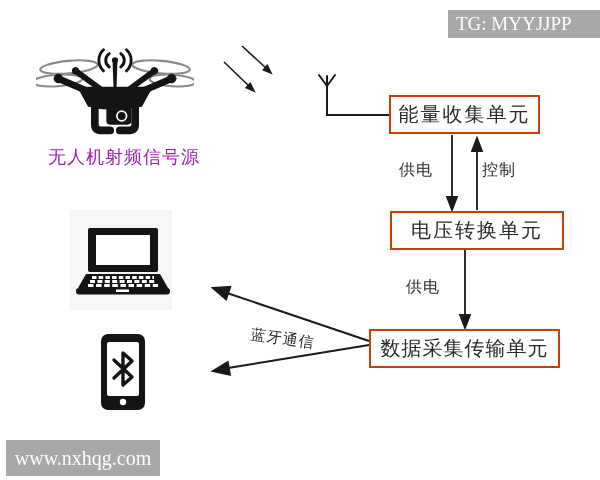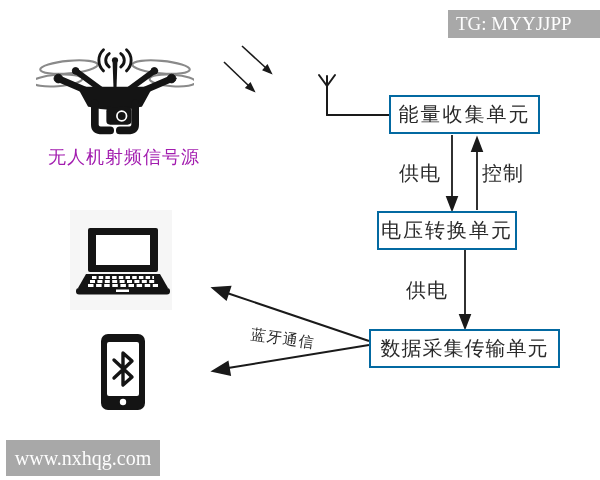--- a/index.html
+++ b/index.html
@@ -5,28 +5,28 @@
   html,body{margin:0;padding:0;background:#ffffff;}
   .canvas{
     position:relative;width:600px;height:480px;background:#ffffff;
     overflow:hidden;font-family:"Liberation Serif","DejaVu Serif",serif;color:#222;
   }
   .overlay{position:absolute;left:0;top:0;width:600px;height:480px;}
   .icon{position:absolute;}
   .icon svg{display:block;width:100%;height:100%;}
   .laptop-backdrop{position:absolute;left:70px;top:210px;width:102px;height:100px;background:#f6f6f6;}
   .unit-box{
-    position:absolute;box-sizing:border-box;border:2px solid #0369a1;background:#fff;
+    position:absolute;box-sizing:border-box;border:2px solid #c2410c;background:#fff;
     display:flex;align-items:center;justify-content:center;
     font-size:20px;letter-spacing:2px;color:#2a2a2a;white-space:nowrap;
   }
   .box-energy{left:389px;top:95px;width:151px;height:39px;}
-  .box-voltage{left:377px;top:211px;width:140px;height:39px;}
+  .box-voltage{left:390px;top:211px;width:174px;height:39px;}
   .box-data{left:369px;top:329px;width:191px;height:39px;letter-spacing:1px;}
-  .flow-label{position:absolute;font-size:20px;color:#2a2a2a;letter-spacing:1px;white-space:nowrap;}
+  .flow-label{position:absolute;font-size:16px;color:#2a2a2a;letter-spacing:1px;white-space:nowrap;}
   .lbl-power-top{left:399px;top:160px;}
   .lbl-control{left:482px;top:160px;text-align:right;}
   .lbl-power-bottom{left:406px;top:277px;}
   .lbl-bluetooth{left:251px;top:325px;font-size:15px;transform:rotate(8deg);transform-origin:left center;}
   .caption{position:absolute;text-align:center;font-size:18px;color:#a21caf;letter-spacing:1px;white-space:nowrap;}
   .cap-source{left:44px;top:145px;width:160px;}
   .cap-terminal{left:82px;top:413px;width:86px;}
   .banner{
     position:absolute;display:flex;align-items:center;
     font-family:Liberation Serif, serif;

